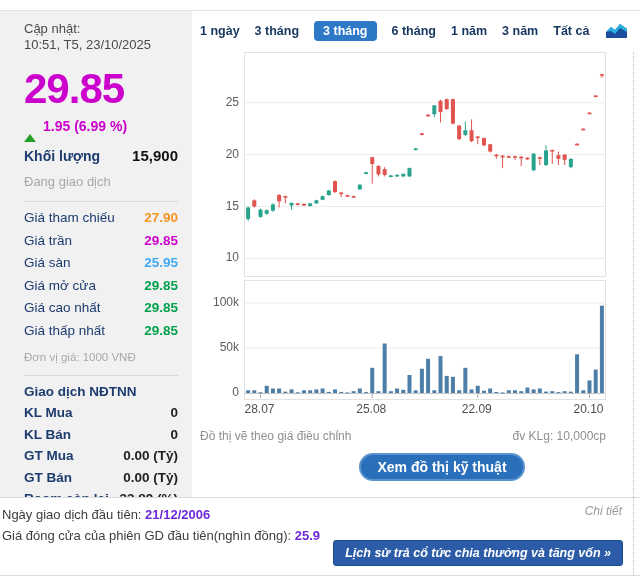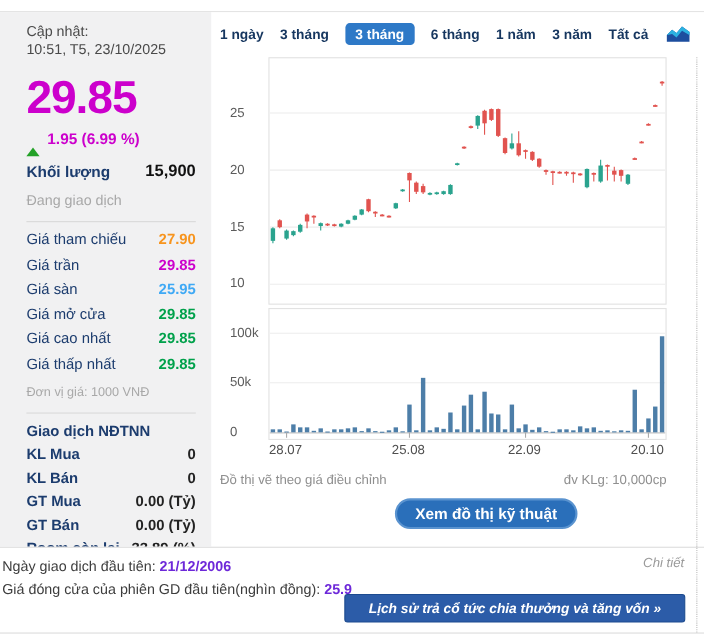--- a/index.html
+++ b/index.html
@@ -31,32 +31,32 @@
   .frow .val { font-size:13.5px; font-weight:bold; color:#222; }
 
   
   .content { flex:1; padding:10px 0 0 8px; position:relative; }
   .tabsrow { display:flex; align-items:center; gap:15px; padding-left:0; }
   .tab { font-size:12.5px; font-weight:bold; color:#16365f; cursor:pointer; white-space:nowrap; }
   .tab.sel { background:#2e79c7; color:#fff; padding:3px 9px; border-radius:4px; }
   .panel { position:relative; margin-left:44px; width:362px; background:#fff; border:1px solid #e2e2e2; }
   .panel.candle { margin-top:11px; height:225px; }
   .panel.volume { margin-top:3px; height:120px; }
-  .ylab { position:absolute; left:-36px; width:30px; text-align:left; font-size:12px; color:#5c5c5c; }
+  .ylab { position:absolute; left:-36px; width:30px; text-align:right; font-size:12px; color:#5c5c5c; }
   .xlabels { position:relative; margin-left:44px; width:362px; height:16px; margin-top:2px; }
   .xlab { position:absolute; width:50px; text-align:center; font-size:12px; color:#4f4f4f; top:0; }
   .notes { display:flex; justify-content:space-between; width:406px; margin-top:11px; font-size:12px; color:#8f8f8f; }
   .techbtn { display:block; margin:10px auto 0 auto; position:relative; left:22px; background:#2a6fba; color:#fff; font-size:14px; font-weight:bold; font-family:"Liberation Sans",sans-serif; border:2px solid #5a93cf; border-radius:14px; padding:4px 16px; cursor:pointer; }
 
   
   .footer { position:relative; height:79px; border-top:1px solid #dcdcdc; border-bottom:1px solid #dcdcdc; padding:7px 14px 0 2px; background:#fff; }
   .fline { font-size:13px; color:#3d3d3d; line-height:20.5px; }
   .fline b { color:#6d28d9; }
   .detail { position:absolute; right:18px; top:6px; font-size:12px; font-style:italic; color:#9a9a9a; cursor:pointer; }
-  .divbtn { position:absolute; right:17px; bottom:9px; background:#2c5ca8; border:1px solid #1d4b8f; border-radius:3px; color:#fff; font-size:12.5px; font-weight:bold; font-style:italic; font-family:"Liberation Sans",sans-serif; padding:5px 21px; cursor:pointer; }
+  .divbtn { position:absolute; right:17px; bottom:9px; background:#2c5ca8; border:1px solid #1d4b8f; border-radius:3px; color:#fff; font-size:12.5px; font-weight:bold; font-style:italic; font-family:"Liberation Sans",sans-serif; padding:5px 11px; cursor:pointer; }
   .page-edge { position:absolute; right:6px; top:52px; bottom:2px; border-right:1px dotted #bcbcbc; }
 </style>
 </head>
 <body>
 
 <div class="page">
   <div class="topstrip"></div>
 
   <div class="main">
 

